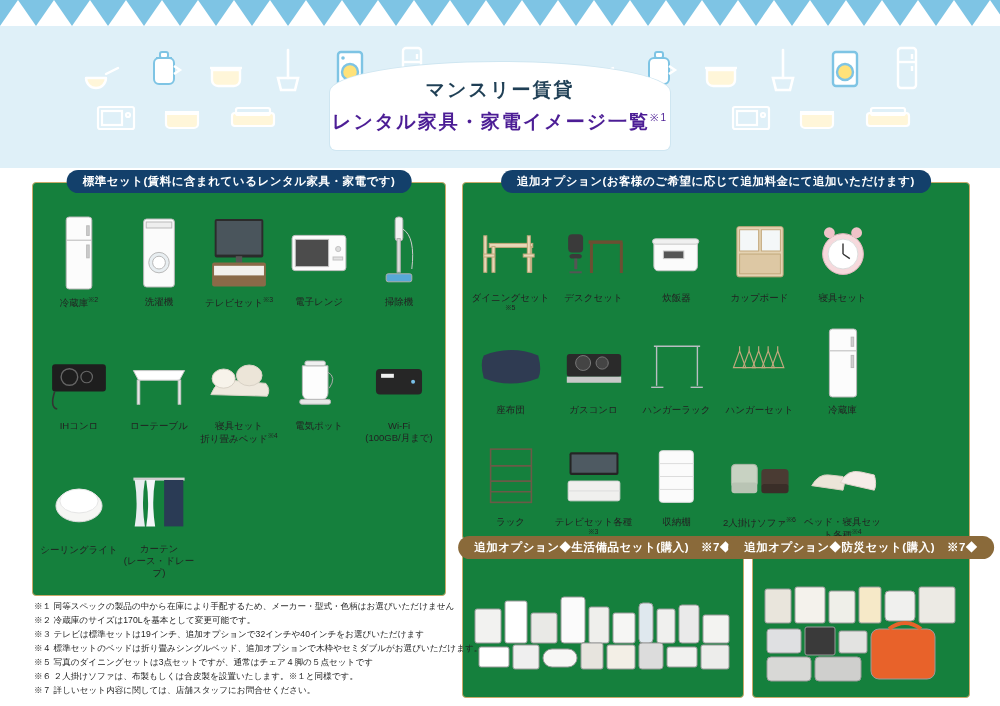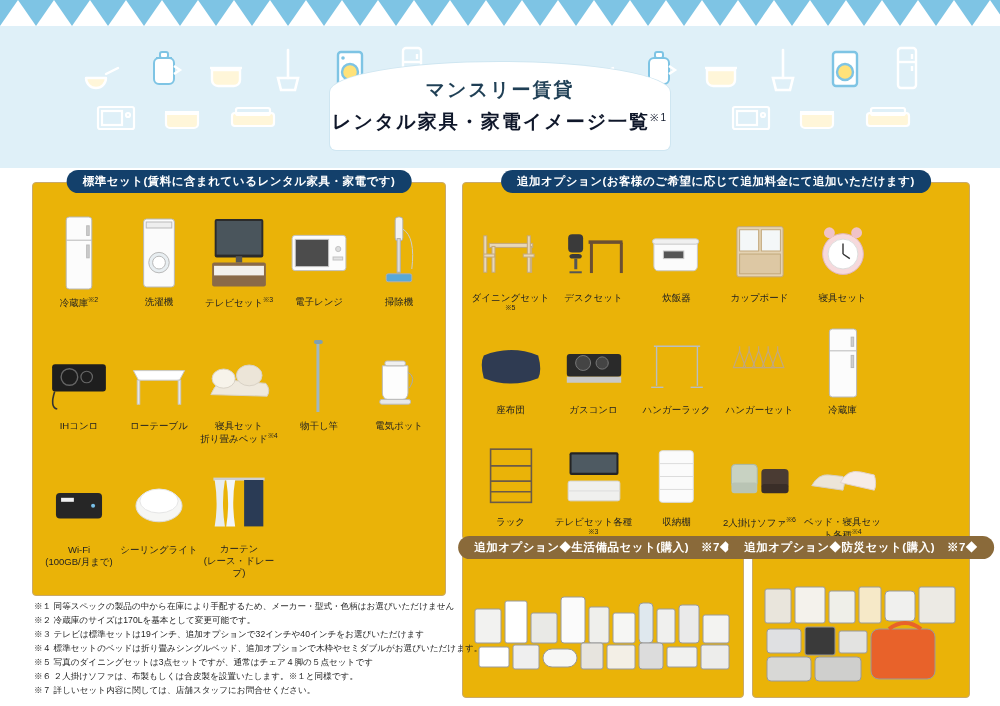--- a/index.html
+++ b/index.html
@@ -30,33 +30,33 @@
   }
   .hdr-title{
     position:absolute;left:330px;top:62px;width:340px;height:88px;
     background:#ffffff;
     border-radius:50% 50% 6px 6px / 34% 34% 6px 6px;
     box-shadow:0 0 0 1px #cfe6f1;
     display:flex;flex-direction:column;align-items:center;justify-content:center;
     gap:6px;
   }
   .hdr-title .l1{font-size:19px;font-weight:bold;letter-spacing:2px;color:#1f3f55;}
-  .hdr-title .l2{font-size:19px;font-weight:bold;letter-spacing:2px;color:#0f172a;}
+  .hdr-title .l2{font-size:19px;font-weight:bold;letter-spacing:2px;color:#4c1d95;}
   .hdr-title .l2 sup{font-size:10px;font-weight:normal;}
   .hdr-icons{position:absolute;top:44px;display:flex;gap:18px;align-items:flex-end;}
   .hdr-icons.left{left:80px;}
   .hdr-icons.right{right:80px;}
   .hdr-icons .hi{width:44px;height:56px;position:relative;}
 
   
   .panel{
     position:absolute;
     border:1px solid #c9a96a;
     border-radius:4px;
-    background:#eab308;
+    background:#15803d;
   }
   .panel-title{
     position:absolute;
     left:50%;transform:translateX(-50%);
     top:-13px;
     background:#13406b;
     color:#fff;
     font-size:11.5px;
     font-weight:bold;
     padding:4px 16px;
@@ -423,31 +423,20 @@
               <ellipse cx="42.24" cy="38.4" rx="12.8" ry="10.4" fill="#ece5d8"></ellipse>
             </g>
           </svg>
         </div>
         <div class="cap">寝具セット
 折り畳みベッド<sup>※4</sup></div>
       </div>
       <div class="item">
         <div class="thumb">
           <svg width="64" height="80" viewBox="0 0 64 80">
-            <g>
-              <rect x="29.44" y="3" width="3" height="72" fill="#9fb7c4"></rect>
-              <rect x="26.88" y="3" width="8.96" height="4" rx="2" fill="#7fa0b2"></rect>
-            </g>
-          </svg>
-        </div>
-        <div class="cap">物干し竿</div>
-      </div>
-      <div class="item">
-        <div class="thumb">
-          <svg width="64" height="80" viewBox="0 0 64 80">
             <g stroke="#bbbbbb" stroke-width="1">
               <path d="M15.36 28.799999999999997 h25.6 v27.200000000000003 a5.12 6.4 0 0 1 -5.12 6.4 h-15.36 a5.12 6.4 0 0 1 -5.12 -6.4 z" fill="#fdfdfd"></path>
               <rect x="17.92" y="24" width="20.48" height="4.8" rx="2" fill="#f0f0f0"></rect>
               <path d="M40.96 35.2 q8.96 4.8 1.28 16" fill="none" stroke="#aaa"></path>
               <rect x="12.8" y="62.400000000000006" width="30.72" height="4.8" rx="2" fill="#e8e8e8"></rect>
             </g>
           </svg>
         </div>
         <div class="cap">電気ポット</div>
       </div>

